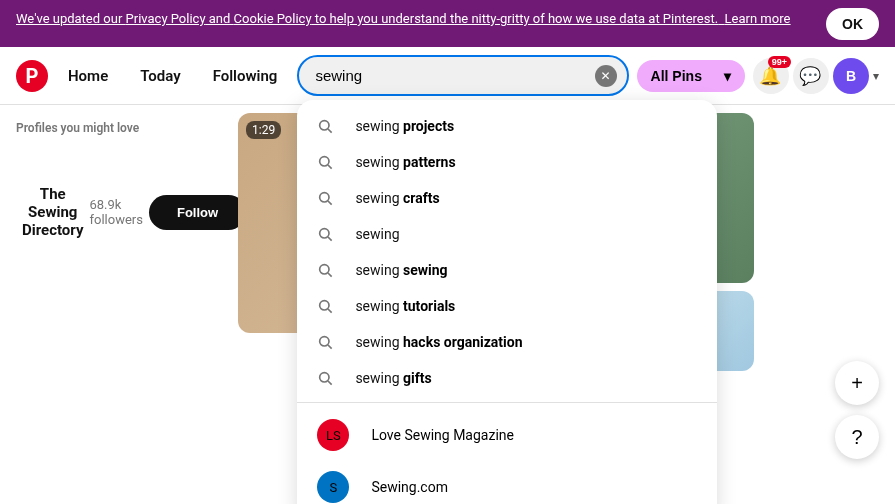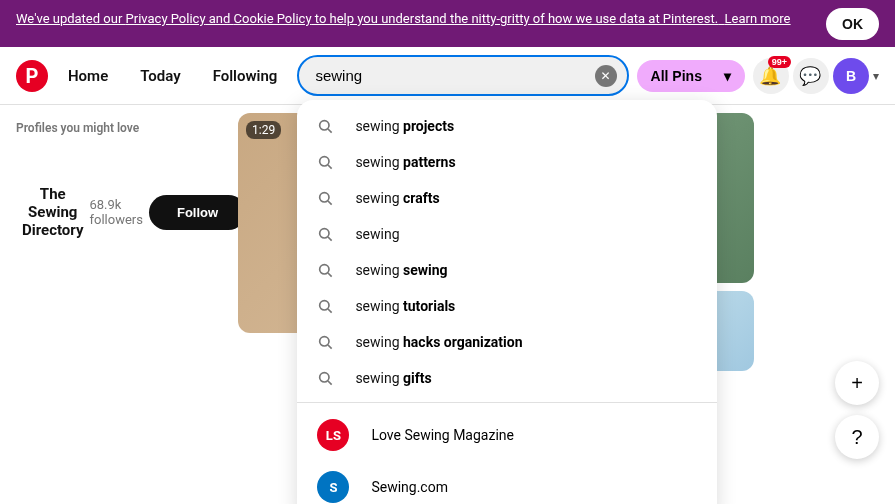--- a/index.html
+++ b/index.html
@@ -185,22 +185,22 @@
     }
     .divider { height: 1px; background: #e0e0e0; margin: 6px 0; }
     .account-avatar {
       width: 32px;
       height: 32px;
       border-radius: 50%;
       display: flex;
       align-items: center;
       justify-content: center;
       font-size: 13px;
-      font-weight: 700;
-      color: #ffffff;
+      font-weight: 400;
+      color: #000000;
       flex-shrink: 0;
     }
     .search-icon-sm {
       width: 16px;
       height: 16px;
       color: #767676;
       flex-shrink: 0;
     }
 
     

